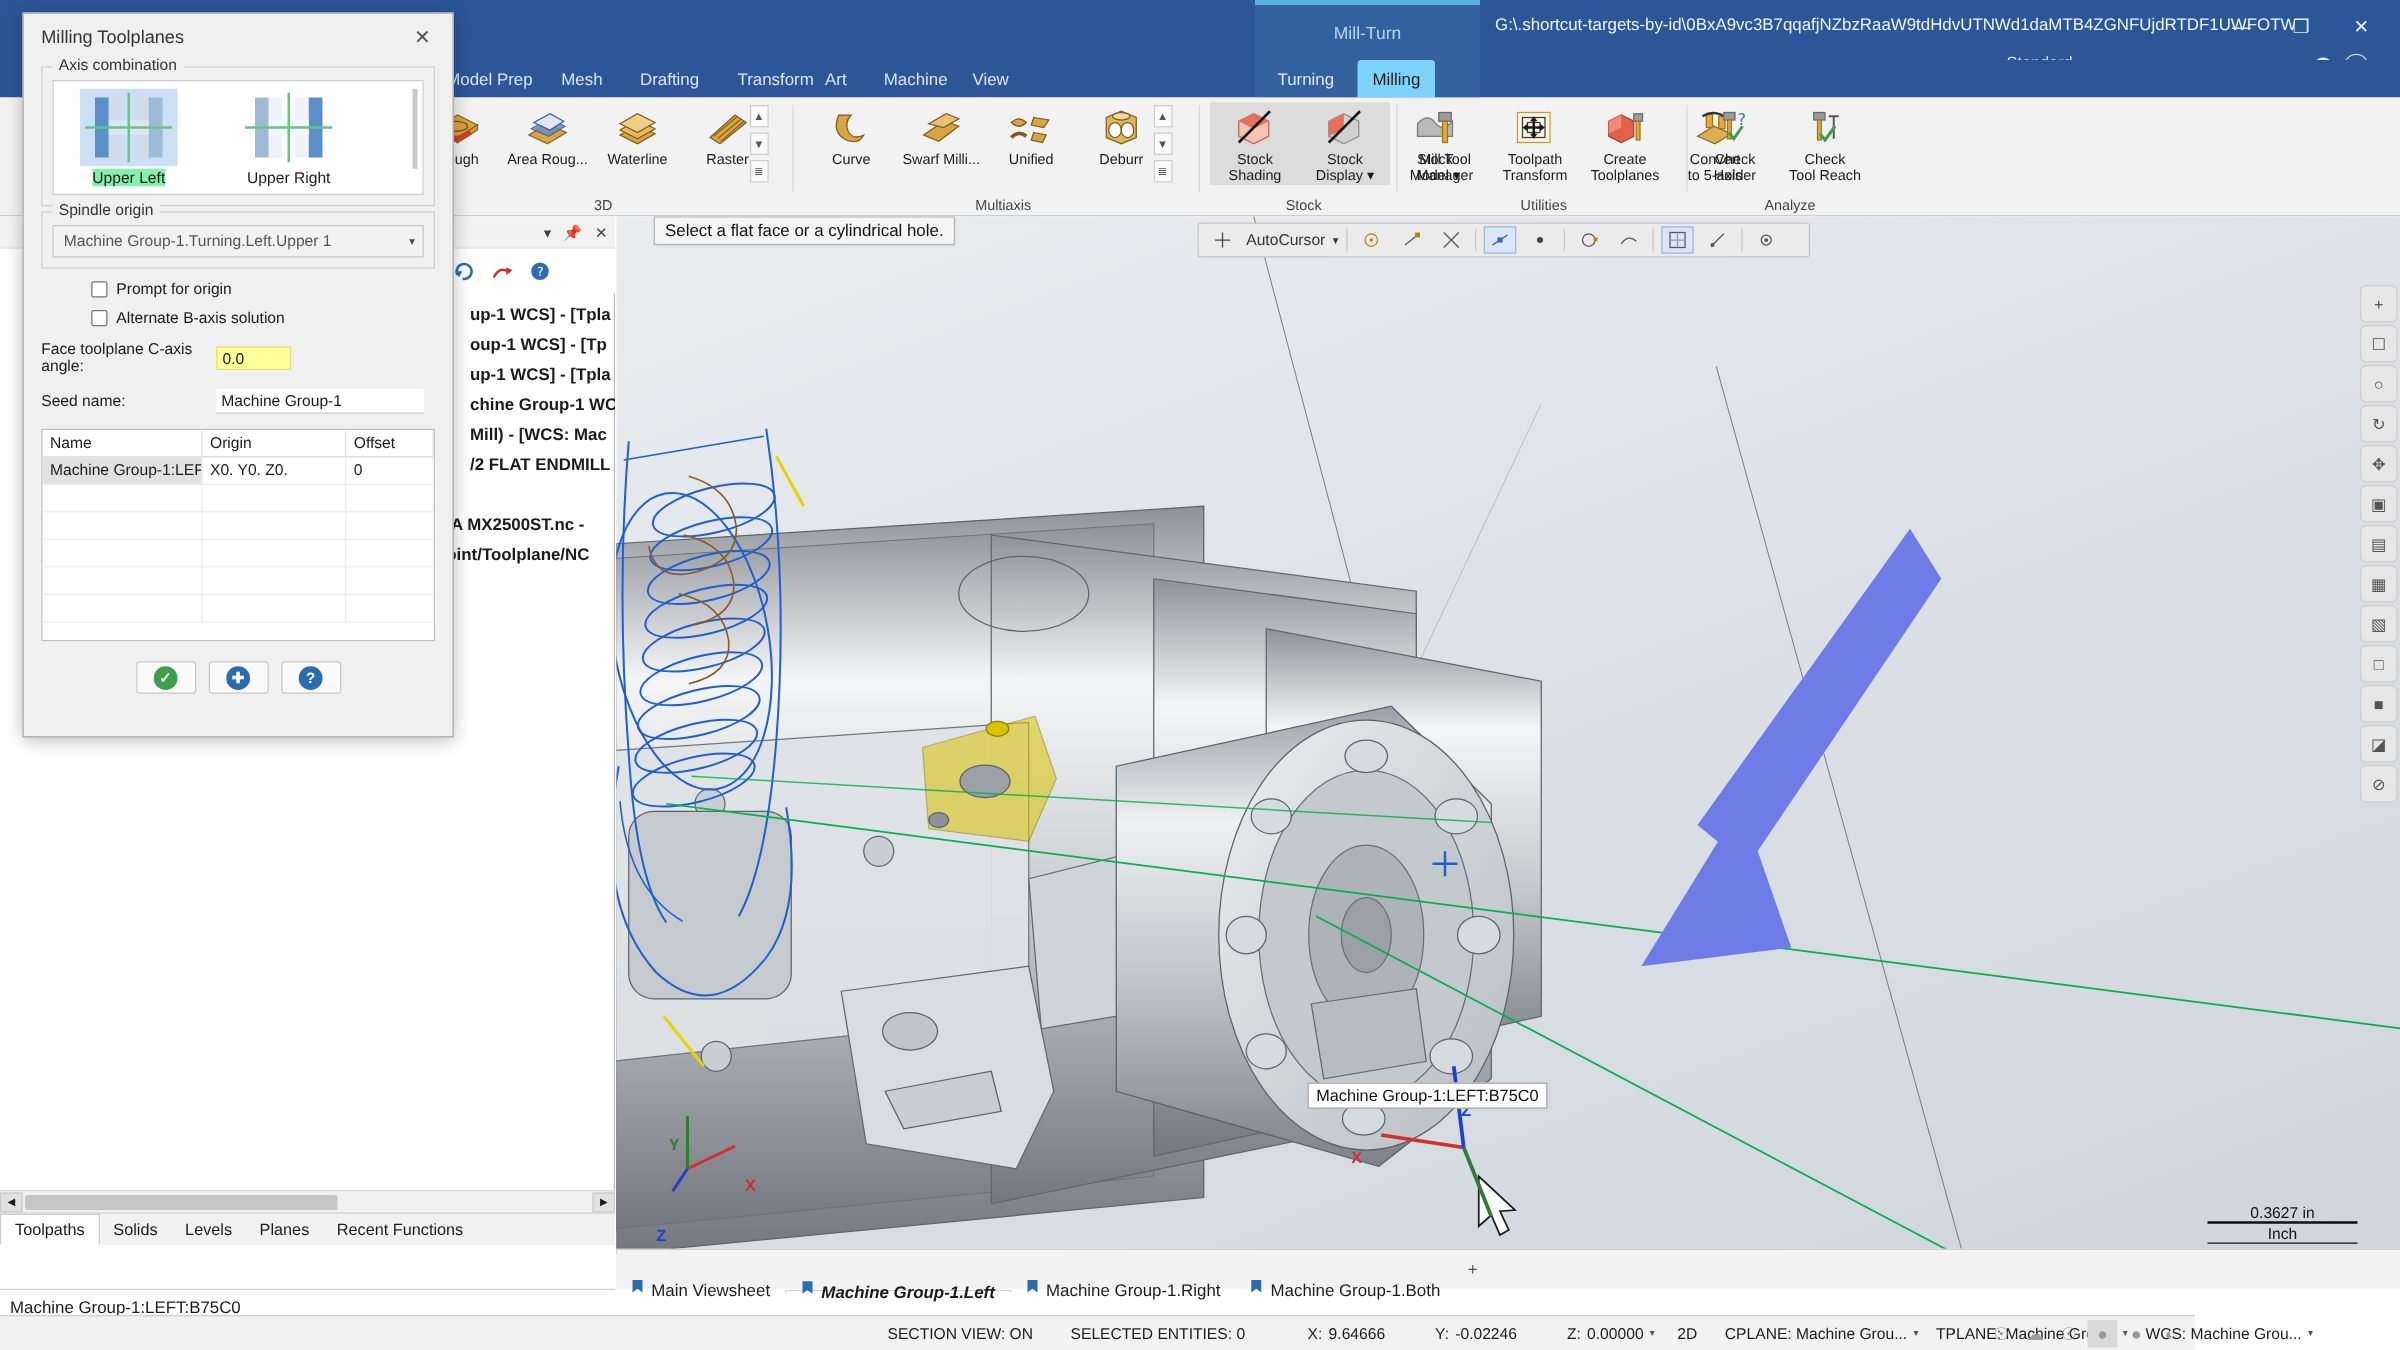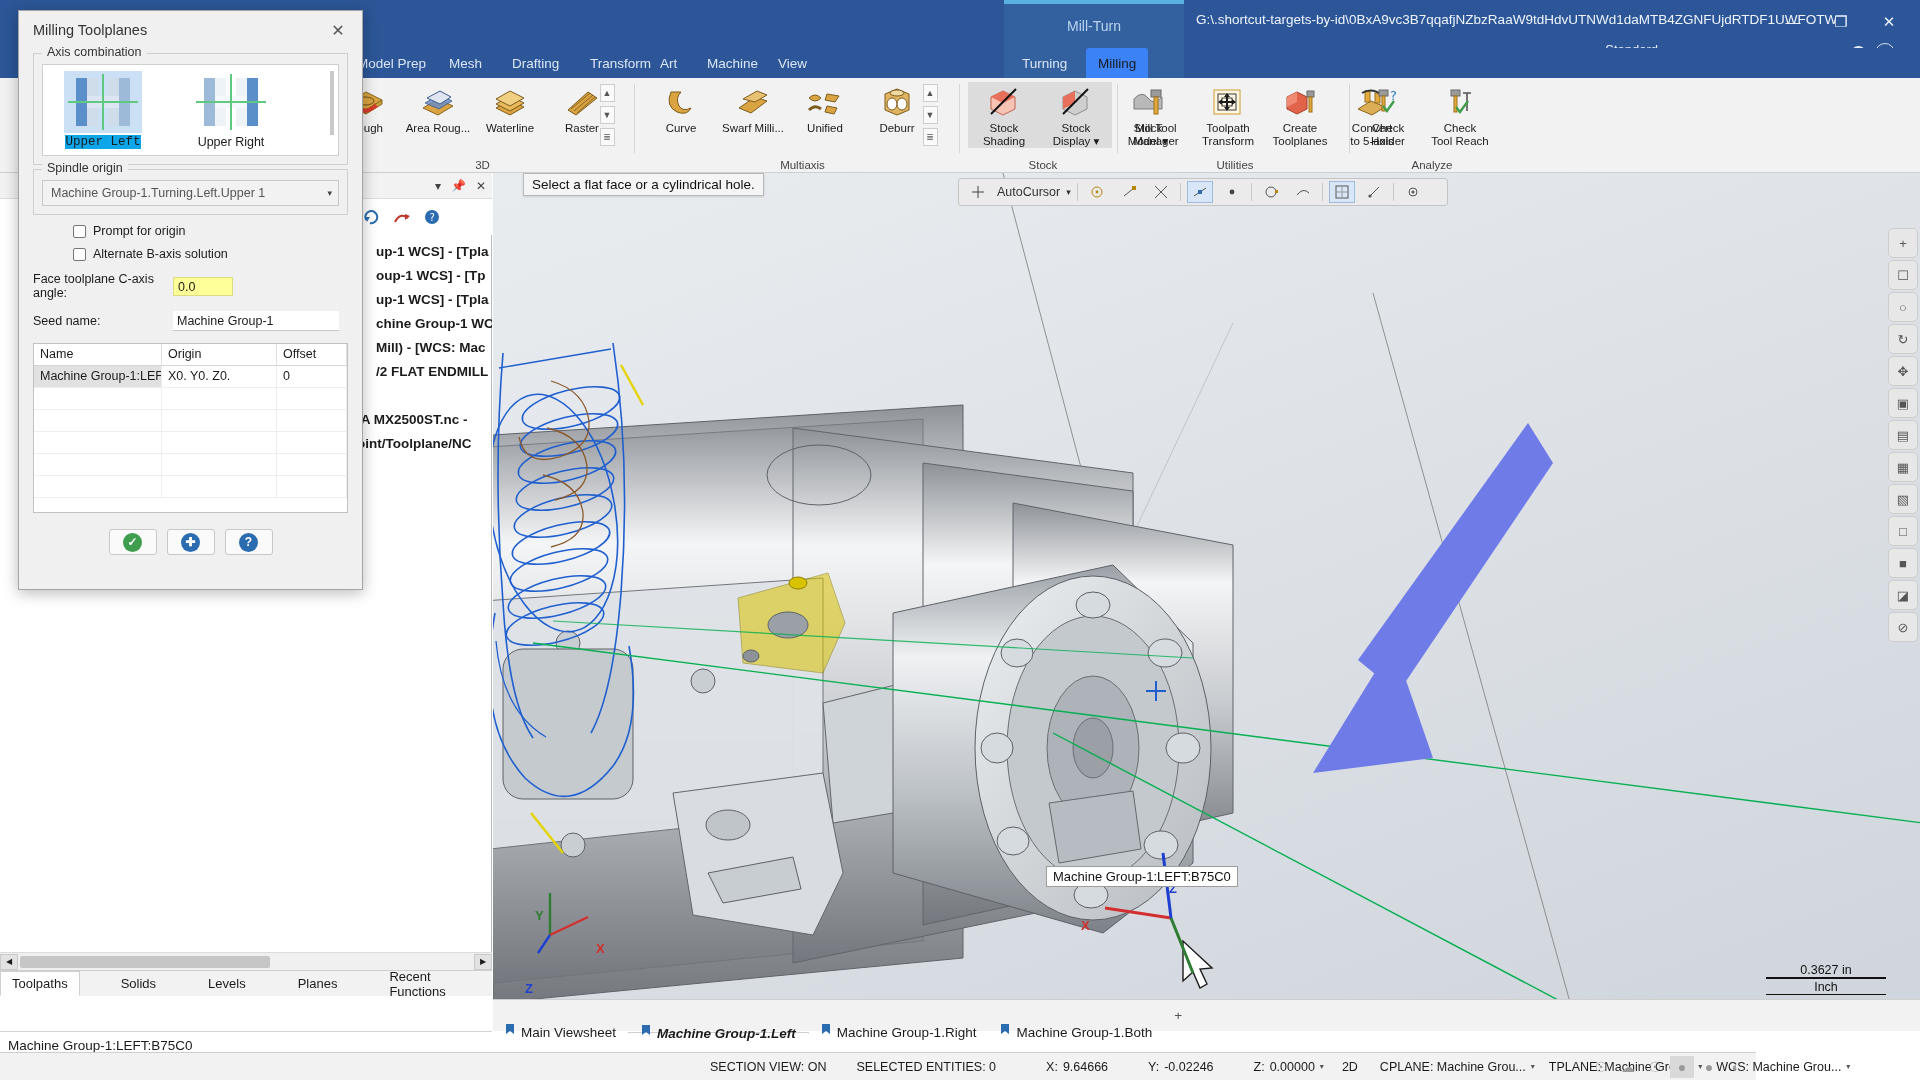--- a/index.html
+++ b/index.html
@@ -32,21 +32,21 @@
     color:#e9f0fa; font-size:15px; line-height:1;
   }
 
   
   .ribbon-tabs {
     position:absolute; left:0; top:48px; width:1920px; height:30px;
     background:#2c5697; color:#dbe6f4; font-size:13.5px;
   }
   .rt { position:absolute; top:0; height:30px; display:flex; align-items:center;
         padding:0 12px; white-space:nowrap; }
-  .rt.active { background:#3b82f6; color:#1b1b1b; border-radius:3px 3px 0 0; }
+  .rt.active { background:#7dd3fc; color:#1b1b1b; border-radius:3px 3px 0 0; }
   .rt-group-bar {
     position:absolute; left:1004px; top:0; width:180px; height:30px; background:#33609f;
   }
   .tb-right { position:absolute; right:10px; top:42px; display:flex; align-items:center;
               gap:10px; color:#e6eefa; font-size:13px; }
   .tb-std { position:absolute; right:262px; top:42px; color:#e6eefa; font-size:13px; }
   .tb-caret { font-size:9px; opacity:.85; }
   .ico-circ { width:20px; height:20px; border-radius:50%; border:1.4px solid #cfe0f3;
               display:flex; align-items:center; justify-content:center; font-size:12px; }
 
@@ -103,21 +103,20 @@
     position:absolute; left:0; bottom:26px; width:492px; height:18px; background:#f0f0f0;
     border-top:1px solid #dcdcdc; display:flex; align-items:center;
   }
   .lp-scroll .arrow { width:18px; height:16px; background:#e2e2e2; border:1px solid #c9c9c9;
                       font-size:8px; display:flex; align-items:center; justify-content:center; }
   .lp-scroll .thumb { height:12px; background:#c6c6c6; border-radius:2px; margin:0 2px; }
   .lp-tabs {
     position:absolute; left:0; bottom:0; width:492px; height:26px;
     background:#f2f2f2; border-top:1px solid #cfcfcf; display:flex; align-items:stretch;
     font-size:13px;
-    gap:30px;
   }
   .lp-tabs .tab { display:flex; align-items:center; padding:0 11px; color:#1b1b1b; }
   .lp-tabs .tab.active { background:#fff; border:1px solid #cfcfcf; border-bottom-color:#fff; }
 
   
   .gfx { position:absolute; left:493px; top:173px; width:1427px; height:850px;
          overflow:hidden; }
   .gfx-bg { position:absolute; inset:0;
             background:linear-gradient(160deg,#e9ecef 0%,#dfe3e8 40%,#cfd5dc 100%); }
 
@@ -201,21 +200,21 @@
   .fieldset { border:1px solid #cfcfcf; margin-top:4px; padding:10px 8px 8px; position:relative; }
   .fieldset > .legend { position:absolute; top:-9px; left:8px; background:#f0f0f0;
                         padding:0 5px; font-size:12.5px; color:#333; }
   .axisbox { background:#fff; border:1px solid #cfcfcf; height:92px; position:relative;
              display:flex; gap:28px; padding:6px 10px; }
   .axisopt { width:100px; display:flex; flex-direction:column; align-items:center; gap:2px; }
   .axisopt .thumbimg { width:78px; height:62px; display:flex; align-items:center;
                        justify-content:center; }
   .axisopt.sel .thumbimg { background:#cce0f5; }
   .axisopt .cap { font-size:12.5px; }
-  .axisopt.sel .cap { background:#0ea5e9;font-family:Liberation Mono, monospace; }
+  .axisopt.sel .cap { background:#86efac; }
   .axis-scroll { position:absolute; right:4px; top:6px; width:4px; height:64px; background:#c9c9c9; }
   .combo { background:#f2f2f2; border:1px solid #c8c8c8; height:26px;
            display:flex; align-items:center; justify-content:space-between;
            padding:0 6px 0 8px; font-size:12.5px; color:#555; }
   .combo .arrow { font-size:9px; color:#444; }
   .chkrow { display:flex; align-items:center; gap:7px; margin-top:9px; font-size:12.5px;padding-left:40px; }
   .chk { width:13px; height:13px; border:1px solid #767676; background:#fff; border-radius:2px; }
   .inputrow { display:flex; align-items:center; margin-top:11px; font-size:12.5px; }
   .inputrow .lab { width:140px; }
   .inp-yellow { background:#ffff99; border:1px solid #dcdc80; width:60px; height:19px;

